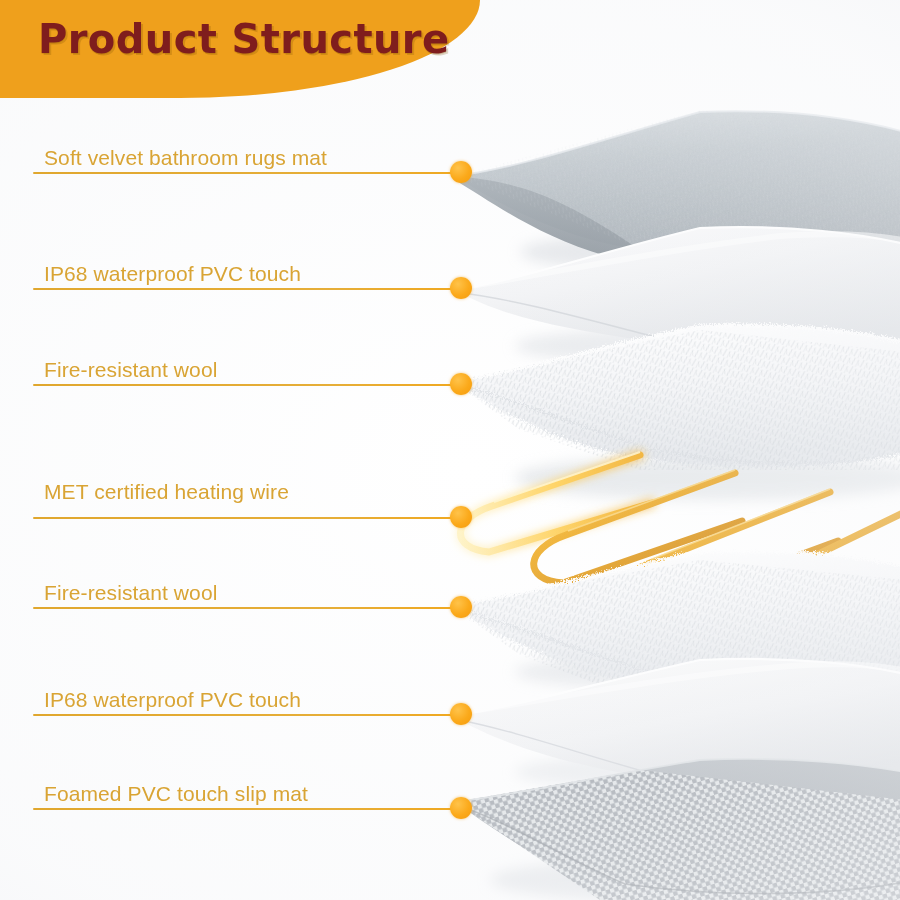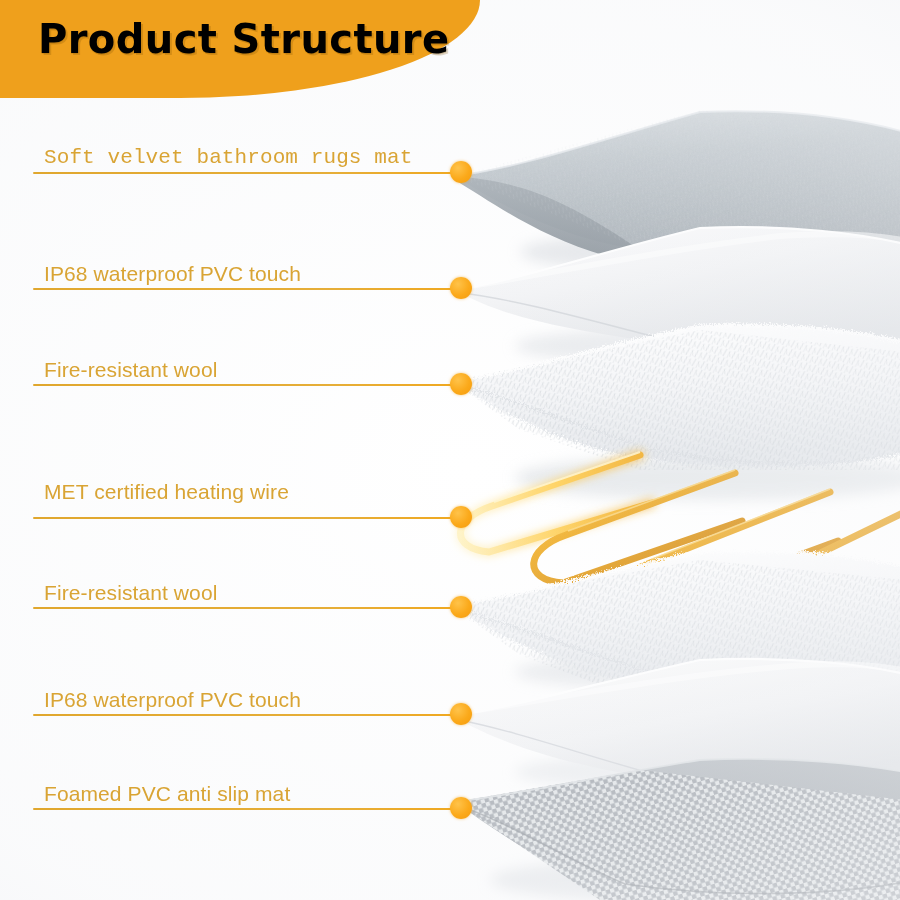--- a/index.html
+++ b/index.html
@@ -21,21 +21,21 @@
   
   .banner{
     position:absolute;left:-40px;top:0;width:520px;height:98px;
     background:#EFA01C;
     border-bottom-right-radius:300px 98px;
     border-top-right-radius:0;
     overflow:visible;
   }
   .banner-title{
     position:absolute;left:78px;top:16px;
-    font-size:40px;font-weight:bold;color:#000000;
+    font-size:40px;font-weight:bold;color:#7f1d1d;
     letter-spacing:.4px;
     font-family:"DejaVu Sans","Liberation Sans",sans-serif;
     text-shadow:2px 2px 0 rgba(120,75,0,.22), 0 1px 0 rgba(150,95,0,.25);
     white-space:nowrap;
   }
 
   
   .art{position:absolute;left:0;top:0;width:900px;height:900px;}
 
   
@@ -282,21 +282,21 @@
       </g>
       <path d="M455 802 C 520 794, 600 776, 700 760 C 790 756, 862 764, 905 772" fill="none" stroke="#D7DBDF" stroke-width="1.8" opacity=".9"></path>
       <path d="M458 805 C 520 828, 560 856, 625 884 C 720 898, 830 896, 905 882" fill="none" stroke="#6F777F" stroke-width="1.6" opacity=".6"></path>
     </g>
   </svg>
 
   <div class="page-wash"></div>
 
   <div id="callouts">
       <div class="callout">
-        <div class="c-text" style="left: 44px; top: 146px; font-family: Liberation Mono, monospace;">Soft velvet bathroom rugs mat</div>
+        <div class="c-text" style="left: 44px; top: 146px;">Soft velvet bathroom rugs mat</div>
         <div class="c-line" style="left: 33px; top: 172px; width: 428px;"></div>
         <div class="c-dot" style="left: 450px; top: 161px;"></div>
       </div>
       <div class="callout">
         <div class="c-text" style="left: 44px; top: 262px;">IP68 waterproof PVC touch</div>
         <div class="c-line" style="left: 33px; top: 288px; width: 428px;"></div>
         <div class="c-dot" style="left: 450px; top: 277px;"></div>
       </div>
       <div class="callout">
         <div class="c-text" style="left: 44px; top: 358px;">Fire-resistant wool</div>
@@ -312,21 +312,21 @@
         <div class="c-text" style="left: 44px; top: 581px;">Fire-resistant wool</div>
         <div class="c-line" style="left: 33px; top: 607px; width: 428px;"></div>
         <div class="c-dot" style="left: 450px; top: 596px;"></div>
       </div>
       <div class="callout">
         <div class="c-text" style="left: 44px; top: 688px;">IP68 waterproof PVC touch</div>
         <div class="c-line" style="left: 33px; top: 714px; width: 428px;"></div>
         <div class="c-dot" style="left: 450px; top: 703px;"></div>
       </div>
       <div class="callout">
-        <div class="c-text" style="left: 44px; top: 782px;">Foamed PVC anti slip mat</div>
+        <div class="c-text" style="left: 44px; top: 782px;">Foamed PVC touch slip mat</div>
         <div class="c-line" style="left: 33px; top: 808px; width: 428px;"></div>
         <div class="c-dot" style="left: 450px; top: 797px;"></div>
       </div>
     </div>
 
   <div class="banner">
     <div class="banner-title">Product Structure</div>
   </div>
 
 </div>

